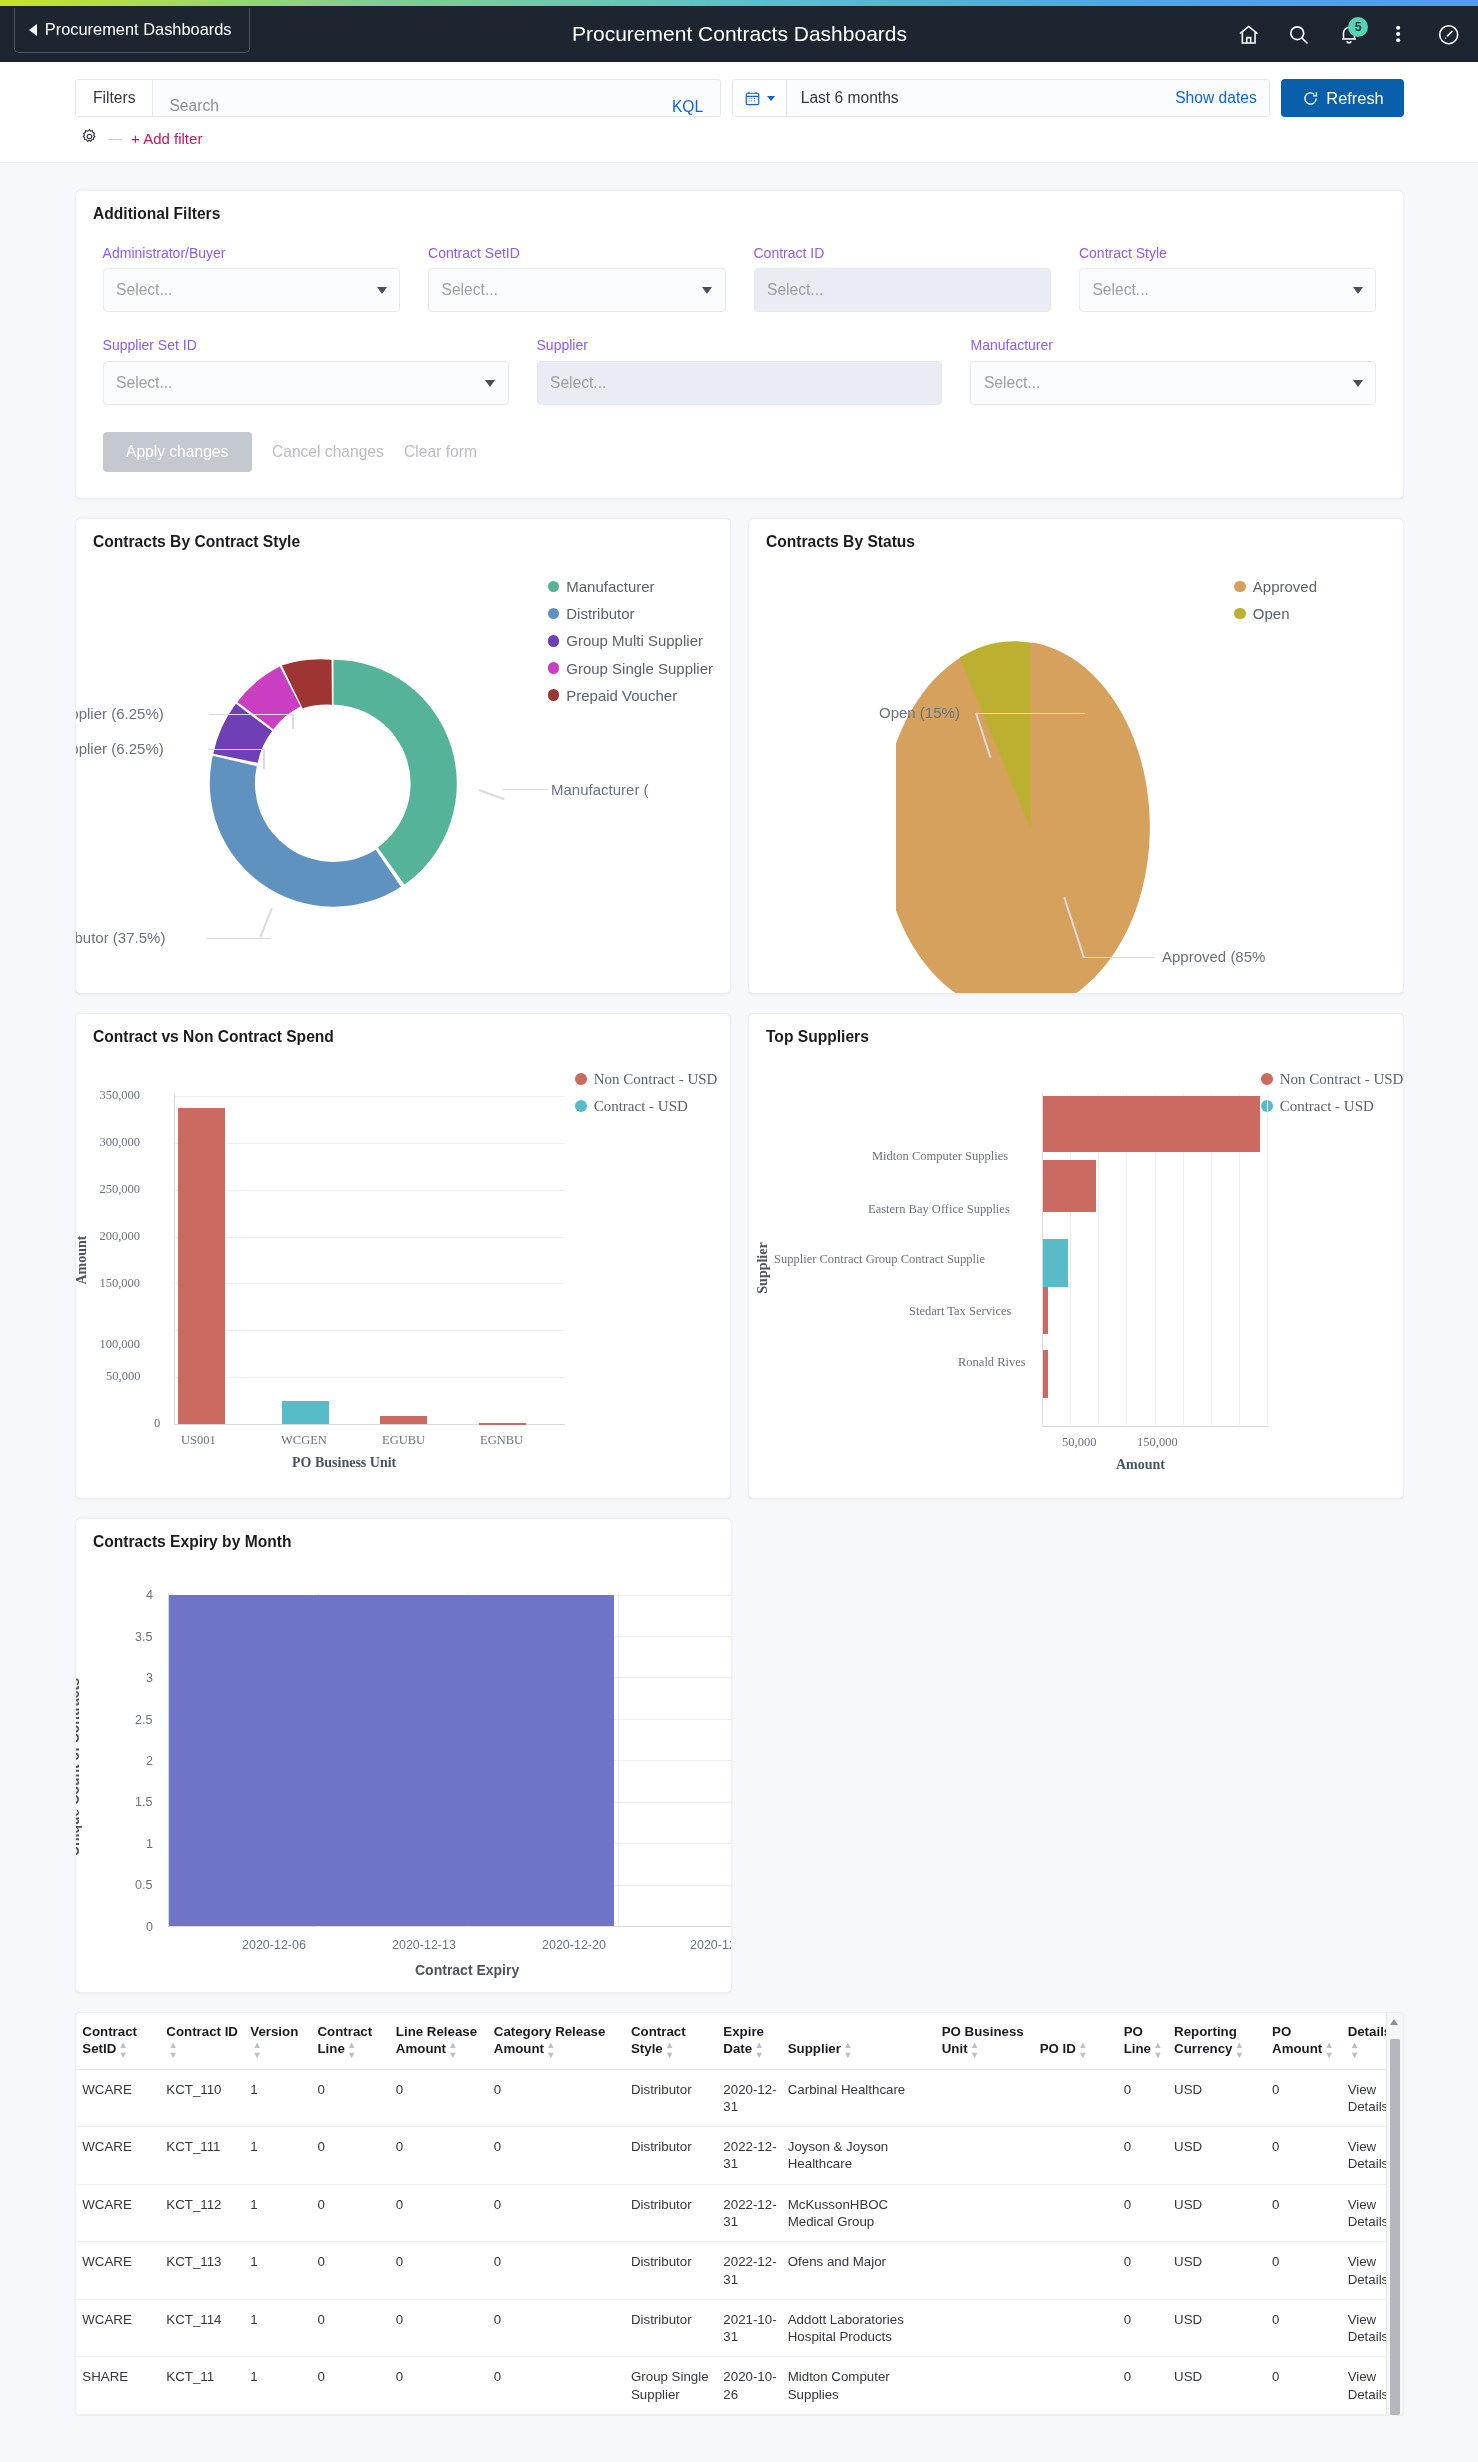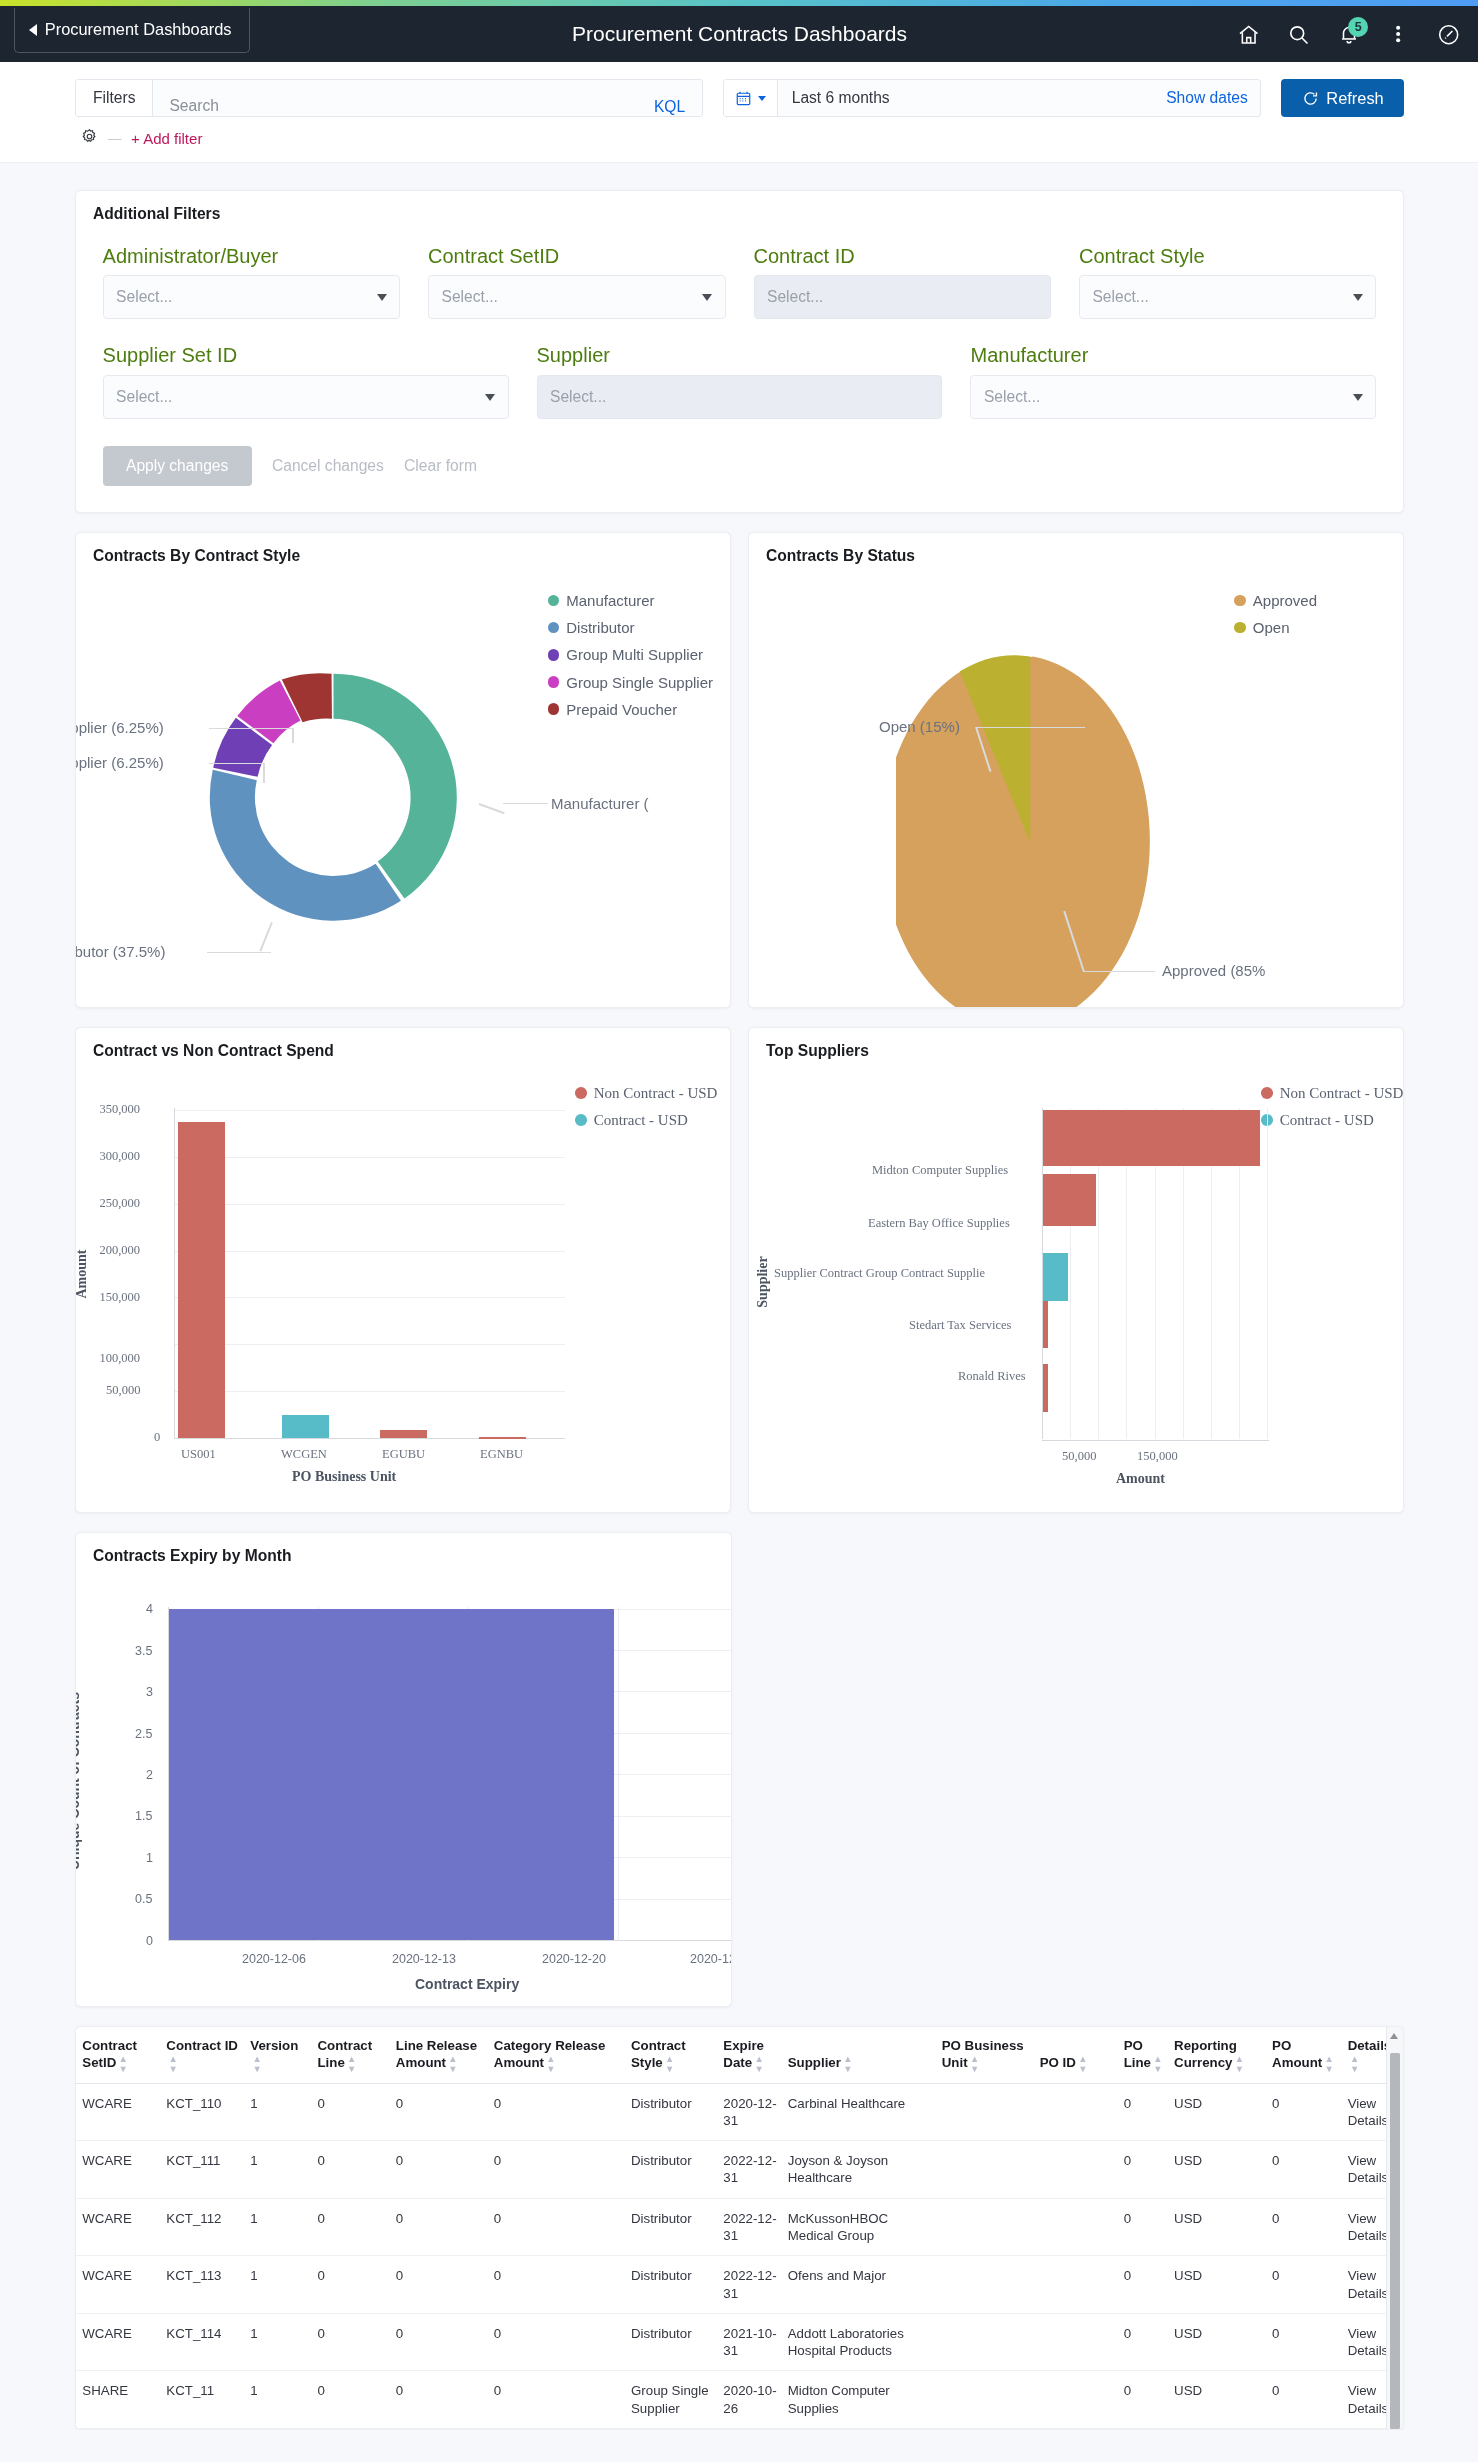--- a/index.html
+++ b/index.html
@@ -78,21 +78,21 @@
     display: flex; align-items: center; justify-content: center;
     font-weight: 600;
   }
 
   
   .filter-bar-wrap {
     background: #fff;
     padding: 17px 75px 0 75px;
     border-bottom: 0.8px solid #eef0f4;
   }
-  .filter-row { display: flex; align-items: stretch; gap: 20px; }
+  .filter-row { display: flex; align-items: stretch; gap: 11px; }
   .query-group {
     flex: 1;
     display: flex;
     border: 0.8px solid #e3e6ed;
     border-radius: 3.1px;
     background: #fbfcfe;
     height: 38px;
     overflow: hidden;
   }
   .filters-tab {
@@ -179,21 +179,21 @@
     font-size: 15.6px;
     font-weight: 700;
     color: #1a1c21;
     padding: 14px 17px 3.1px 17px;
   }
 
   
   .addfilters { padding: 4.7px 26.6px 26.6px 26.6px; }
   .af-grid { display: flex; gap: 28px; margin-top: 14px; }
   .af-col { flex: 1; }
-  .af-label { font-size: 20px; color: #4d7c0f; margin-bottom: 7.8px; }
+  .af-label { font-size: 14px; color: #8b5cf6; margin-bottom: 7.8px; }
   .af-select {
     height: 44px;
     border-radius: 3.9px;
     background: #fbfcfe;
     border: 0.8px solid #e7e9ef;
     display: flex; align-items: center;
     padding: 0 12.5px;
     font-size: 15.6px;
     color: #9aa0aa;
     cursor: pointer;

